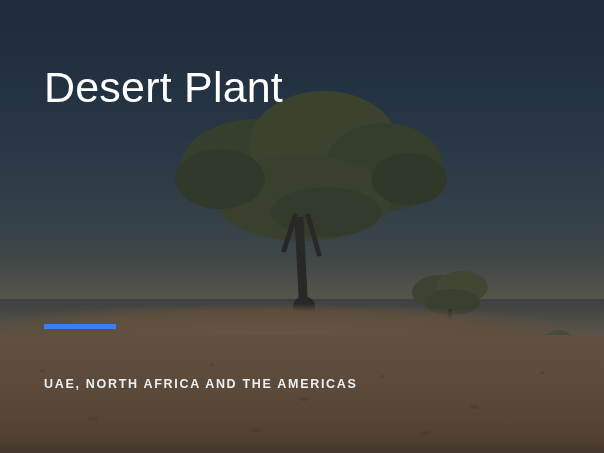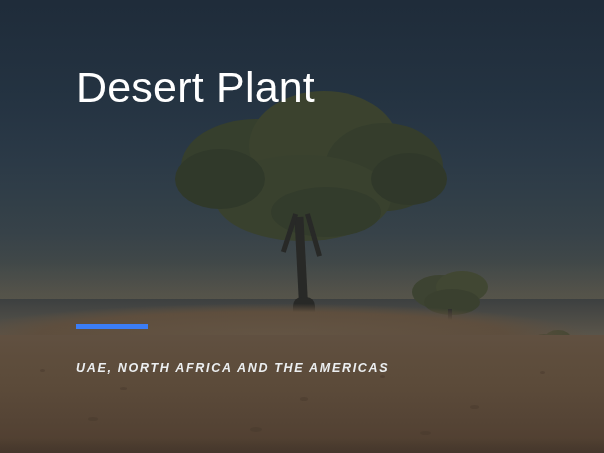--- a/index.html
+++ b/index.html
@@ -110,50 +110,48 @@
     position:absolute;
     inset:0;
     background:rgba(22,30,40,0.52);
   }
 
   
   .content {
     position:absolute;
     inset:0;
     padding:62px 44px 44px 44px;
-    margin-left:32px;
   }
   .title {
     color:#ffffff;
     font-size:43px;
     line-height:50px;
     font-weight:400;
     letter-spacing:0.2px;
     max-width:420px;
   }
   .rule {
     position:absolute;
     left:44px;
     top:324px;
     width:72px;
     height:5px;
     background:#3b7df6;
   }
   .subtitle {
     position:absolute;
     left:44px;
-    top:358px;
+    top:374px;
     width:440px;
     color:#eceff1;
     font-size:12.5px;
     line-height:21px;
     letter-spacing:1.7px;
     font-weight:700;
     text-transform:uppercase;
-    font-style:italic;
   }
 </style>
 </head>
 <body>
 
 <div class="slide">
 
   <div class="sky"></div>
   <div class="haze"></div>
 

